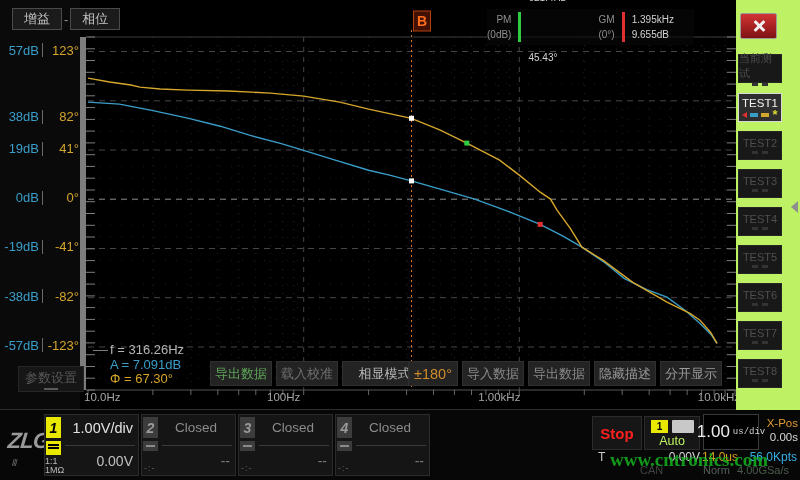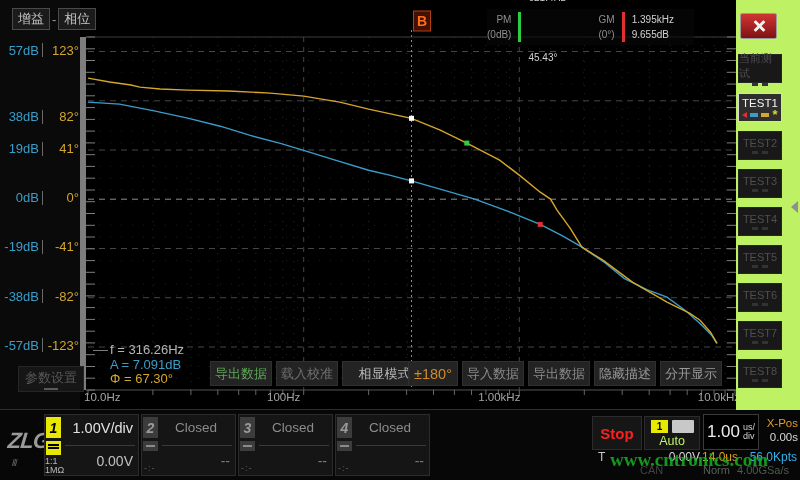--- a/index.html
+++ b/index.html
@@ -2,21 +2,21 @@
 <html><head>
 <meta charset="utf-8">
 <style>
   html,body{margin:0;padding:0;background:#000;}
   *{box-sizing:border-box;}
   .screen{position:relative;width:800px;height:480px;background:#0a0a0a;overflow:hidden;
           font-family:"Liberation Sans","DejaVu Sans",sans-serif;color:#ccc;}
   
   #mode{position:absolute;left:12px;top:8px;display:flex;align-items:center;gap:2px;z-index:5;}
   .mode-btn{background:#1b1b1b;border:1px solid #4a4a4a;color:#c3c3c3;font-size:13px;
-            padding:2px 5px;line-height:16px;cursor:default;}
+            padding:2px 11px;line-height:16px;cursor:default;}
   .mode-dash{color:#9a9a9a;font-size:13px;}
   
   .axis-row{position:absolute;left:0;width:79px;display:flex;justify-content:flex-end;
             align-items:center;gap:3px;font-size:13px;z-index:4;}
   .axis-gain{color:#3a9dc8;text-align:right;}
   .axis-bar{width:1px;height:14px;background:#6a6a6a;}
   .axis-phase{color:#d5a62c;width:33px;text-align:right;}
   
   #param-btn{position:absolute;left:18px;top:366px;width:66px;height:26px;background:#161616;
              border:1px solid #262626;color:#585858;font-size:13px;display:flex;flex-direction:column;
@@ -91,21 +91,21 @@
   #stop-txt{color:#ff1f1f;font-weight:bold;font-size:15px;}
   #trig-blk{left:644px;top:6px;width:56px;height:34px;}
   #trig-src{position:absolute;left:6px;top:3px;width:17px;height:13px;background:#e8e800;color:#000;
             font-size:10px;font-weight:bold;display:flex;align-items:center;justify-content:center;}
   #trig-coup{position:absolute;left:27px;top:3px;width:22px;height:13px;background:#c8c8c8;border-radius:1px;}
   #trig-coup .dc{margin:3px 3px 0 3px;border-top:2px solid #222;border-bottom:2px dashed #222;height:4px;}
   #trig-mode{position:absolute;left:0;right:0;top:17px;text-align:center;color:#bef264;font-size:12.5px;}
   #tb-blk{left:703px;top:4px;width:56px;height:36px;background:#000;border:1px solid #3a3a3a;
           display:flex;align-items:center;justify-content:center;gap:3px;}
   #tb-val{color:#ececec;font-size:17px;}
-  #tb-unit{display:flex;flex-direction:column;font-size:9px;line-height:9px;color:#d0d0d0;}
+  #tb-unit{display:flex;font-size:9px;line-height:9px;color:#d0d0d0;font-family:Liberation Mono, monospace;}
   #xpos-blk{position:absolute;left:758px;top:6px;width:40px;text-align:right;font-size:11.5px;line-height:14px;}
   #xpos-lab{color:#e09a30;} #xpos-val{color:#d8d8d8;}
   .row2{position:absolute;top:40px;font-size:12px;}
   .row3{position:absolute;top:54px;font-size:11px;}
   #t-lab{left:598px;color:#c8c8c8;} #t-val{left:660px;width:40px;text-align:right;color:#d8d8d8;}
   #win-val{left:702px;color:#d8a020;} #pts-val{left:748px;width:49px;text-align:right;color:#35b1e8;}
   #bus-lab{left:640px;color:#424242;} #acq-mode{left:703px;color:#55605a;} #rate-val{left:737px;color:#4d5c4d;}
   #watermark{position:absolute;left:610px;top:449px;font-size:19px;font-weight:bold;color:#14ad1e;
              opacity:0.88;z-index:9;letter-spacing:0px;font-family:Liberation Serif, serif;}
 </style>

